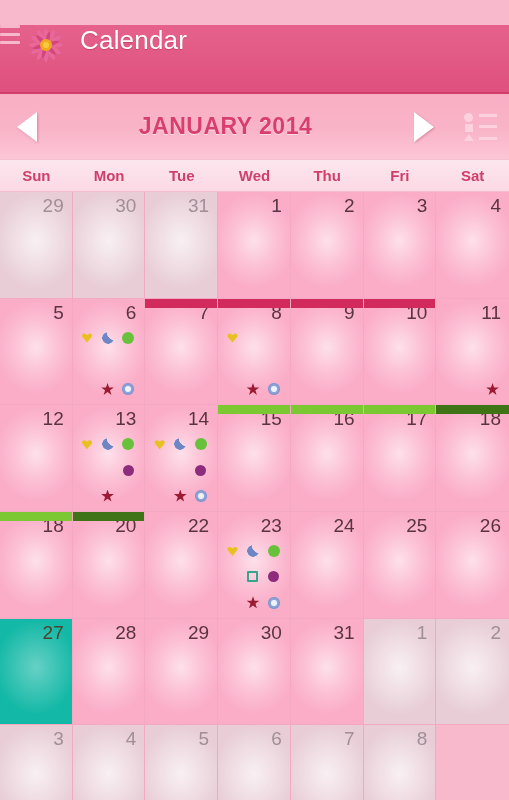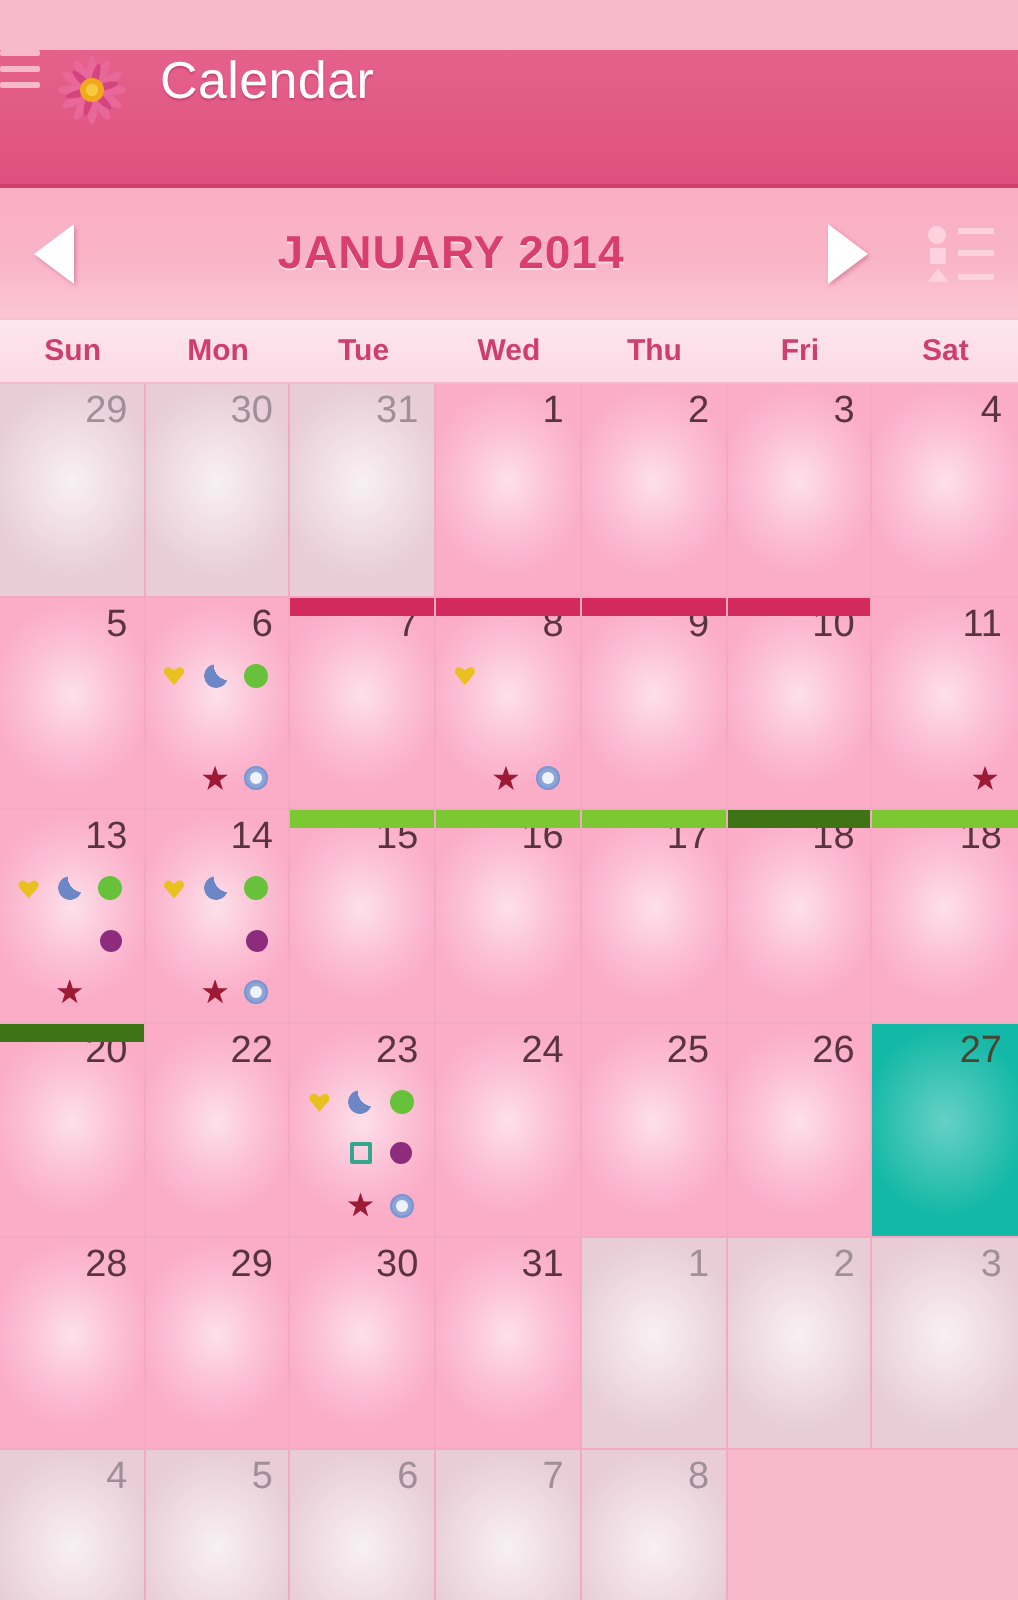--- a/index.html
+++ b/index.html
@@ -319,20 +319,24 @@
         <div></div>
         <div></div>
         <div></div>
         <div></div>
         <div></div>
         <div class="mk star"></div>
       </div>
     </div>
     <div class="cell">
       <div class="sheen"></div>
+      <div class="daynum">12</div>
+    </div>
+    <div class="cell">
+      <div class="sheen"></div>
       <div class="daynum">13</div>
       <div class="marks">
         <div class="mk heart"></div>
         <div class="mk moon"></div>
         <div class="mk circle-green"></div>
         <div></div>
         <div></div>
         <div class="mk circle-purple"></div>
         <div></div>
         <div class="mk star"></div>

